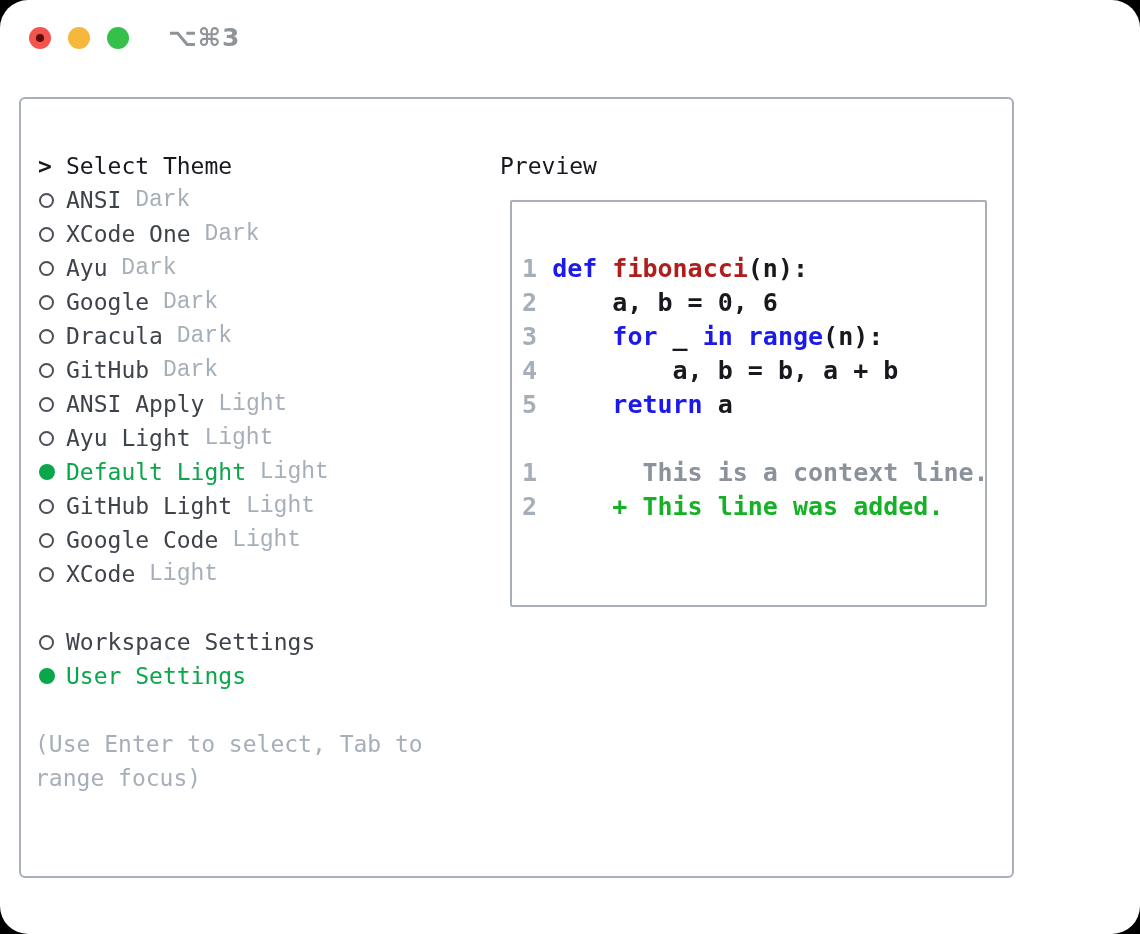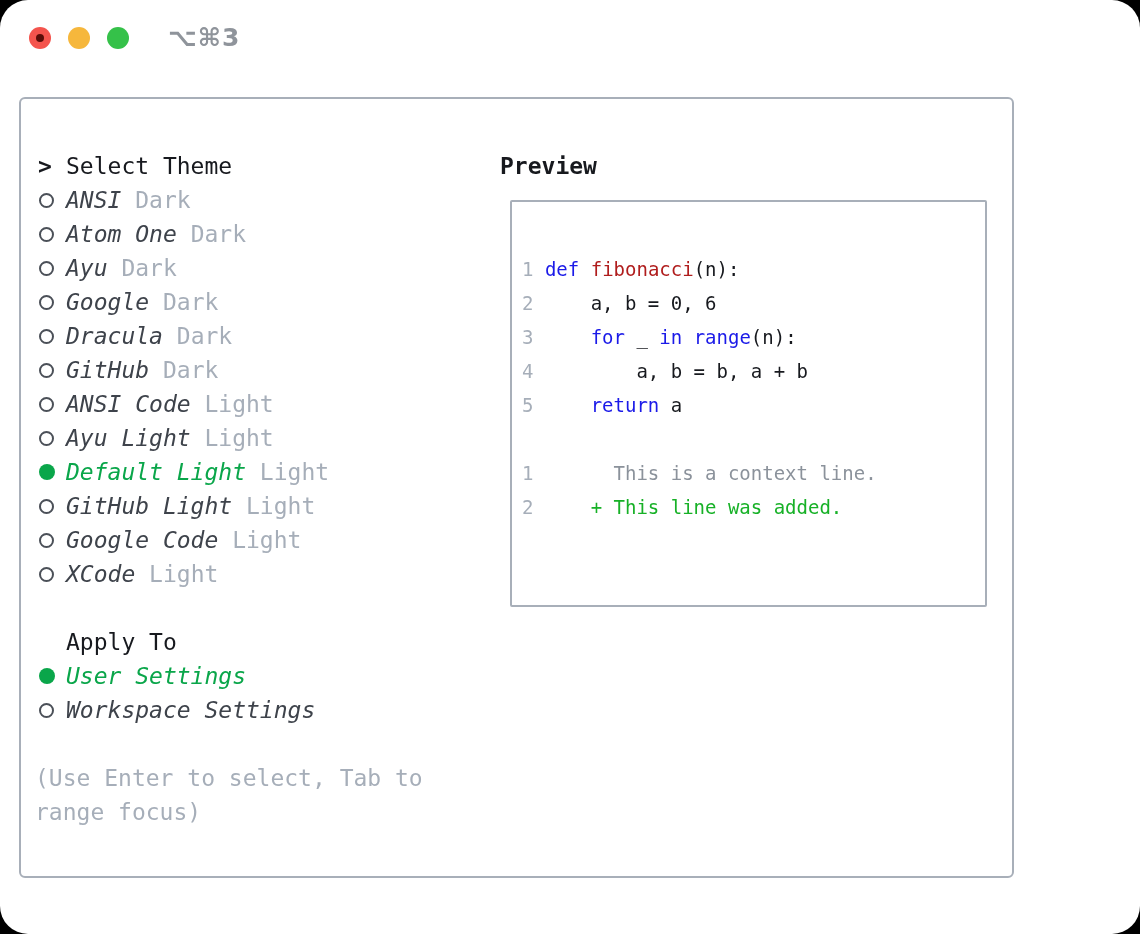--- a/index.html
+++ b/index.html
@@ -38,34 +38,34 @@
     display:flex;padding-top:50px;font-size:23px;color:var(--text-dark);
   }
   .left-pane{width:479px;flex:none;padding-left:17px;}
   .right-pane{flex:1;}
   .row{height:34px;display:flex;align-items:center;white-space:pre;}
   .icon-col{width:28px;flex:none;display:flex;align-items:center;}
   .cursor{font-weight:bold;color:var(--text-dark);}
   .header-label{font-weight:normal;color:var(--text-dark);}
   .radio{width:15px;height:15px;border:2px solid var(--radio-stroke);border-radius:50%;margin-left:1px;}
   .row.on .radio{width:16px;height:16px;border:none;background:var(--accent-green);margin-left:1px;}
-  .name{color:var(--item-text);font-style:italic;}
+  .name{color:var(--item-text);}
   .row.on .name{color:var(--accent-green);}
-  .variant{color:var(--muted-gray);margin-left:1ch;}
+  .variant{color:var(--muted-gray);margin-left:1ch;font-family:Liberation Mono, monospace;}
   .section-label{color:var(--text-dark);}
   .spacer{height:34px;}
   .hint-line{color:var(--muted-gray);margin-left:-3px;}
   
-  .preview-heading{height:34px;display:flex;align-items:center;font-weight:bold;color:var(--text-dark);}
+  .preview-heading{height:34px;display:flex;align-items:center;font-weight:normal;color:var(--text-dark);}
   .preview-box{
     margin-top:17px;margin-left:10px;width:477px;height:407px;
     border:2px solid var(--border-gray);border-radius:2px;
     padding:50px 0 0 10px;overflow:hidden;
   }
-  .pline{height:34px;line-height:34px;white-space:pre;font-size:19px;}
+  .pline{height:34px;line-height:34px;white-space:pre;font-size:25px;font-weight:bold;}
   .t-num{color:var(--muted-gray);}
   .t-pl{color:var(--text-dark);}
   .t-kw{color:var(--keyword-blue);}
   .t-fn{color:var(--function-red);}
   .t-ctx{color:var(--context-gray);}
   .t-del{color:var(--diff-deleted-red);}
   .t-add{color:var(--diff-added-green);}
 </style>
 </head>
 <body>
@@ -91,21 +91,21 @@
         <span class="header-label">Select Theme</span>
       </div>
 
       <div class="row item">
         <span class="icon-col"><span class="radio"></span></span>
         <span class="name">ANSI</span>
         <span class="variant">Dark</span>
       </div>
       <div class="row item">
         <span class="icon-col"><span class="radio"></span></span>
-        <span class="name">Atom One</span>
+        <span class="name">XCode One</span>
         <span class="variant">Dark</span>
       </div>
       <div class="row item">
         <span class="icon-col"><span class="radio"></span></span>
         <span class="name">Ayu</span>
         <span class="variant">Dark</span>
       </div>
       <div class="row item">
         <span class="icon-col"><span class="radio"></span></span>
         <span class="name">Google</span>
@@ -116,21 +116,21 @@
         <span class="name">Dracula</span>
         <span class="variant">Dark</span>
       </div>
       <div class="row item">
         <span class="icon-col"><span class="radio"></span></span>
         <span class="name">GitHub</span>
         <span class="variant">Dark</span>
       </div>
       <div class="row item">
         <span class="icon-col"><span class="radio"></span></span>
-        <span class="name">ANSI Code</span>
+        <span class="name">ANSI Apply</span>
         <span class="variant">Light</span>
       </div>
       <div class="row item">
         <span class="icon-col"><span class="radio"></span></span>
         <span class="name">Ayu Light</span>
         <span class="variant">Light</span>
       </div>
       <div class="row item on">
         <span class="icon-col"><span class="radio"></span></span>
         <span class="name">Default Light</span>
@@ -147,31 +147,27 @@
         <span class="variant">Light</span>
       </div>
       <div class="row item">
         <span class="icon-col"><span class="radio"></span></span>
         <span class="name">XCode</span>
         <span class="variant">Light</span>
       </div>
 
       <div class="spacer"></div>
 
-      <div class="row">
-        <span class="icon-col"></span>
-        <span class="section-label">Apply To</span>
+      <div class="row item">
+        <span class="icon-col"><span class="radio"></span></span>
+        <span class="name">Workspace Settings</span>
       </div>
       <div class="row item on">
         <span class="icon-col"><span class="radio"></span></span>
         <span class="name">User Settings</span>
-      </div>
-      <div class="row item">
-        <span class="icon-col"><span class="radio"></span></span>
-        <span class="name">Workspace Settings</span>
       </div>
 
       <div class="spacer"></div>
 
       <div class="row hint-line">(Use Enter to select, Tab to</div>
       <div class="row hint-line">range focus)</div>
     </div>
 
     <div class="right-pane">
       <div class="preview-heading">Preview</div>

